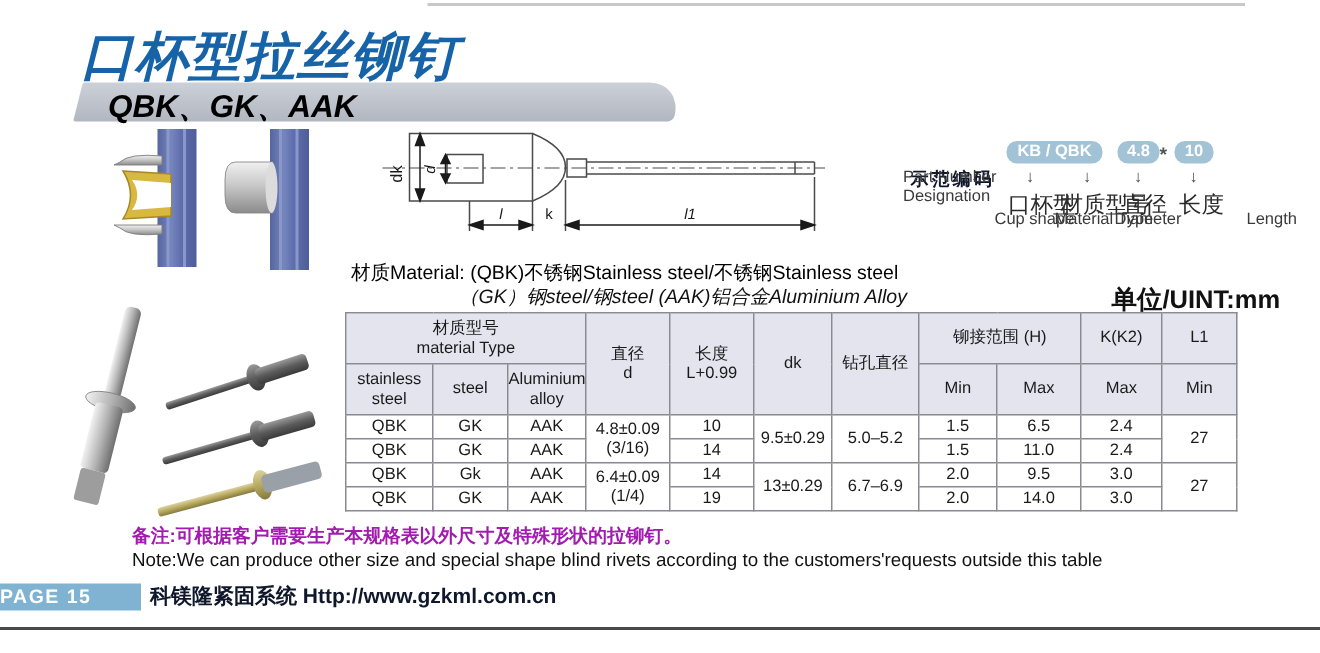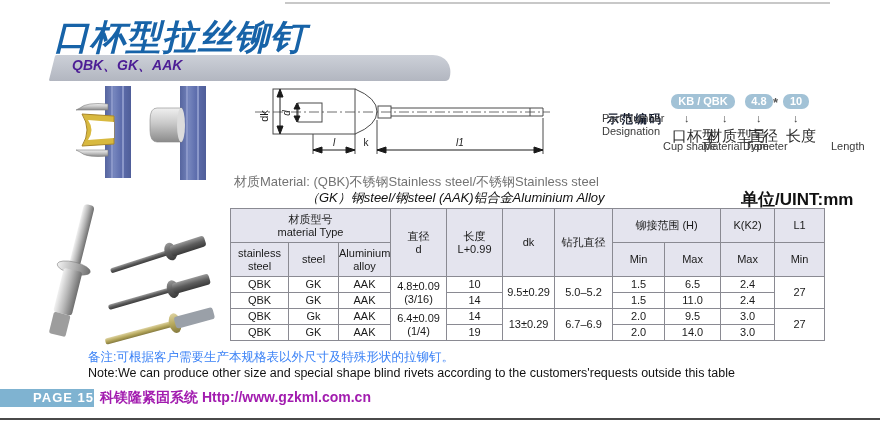--- a/index.html
+++ b/index.html
@@ -5,51 +5,51 @@
   html,body{margin:0;padding:0;background:#fff;}
   body{font-family:"Liberation Sans","DejaVu Sans",sans-serif;color:#1a1a1a;}
   #page{position:relative;width:880px;height:435px;background:#ffffff;overflow:hidden;}
 
   
   .topline{position:absolute;left:285px;top:2px;width:545px;height:2px;background:#c8c8c8;}
 
   
   .title{position:absolute;left:54px;top:14px;font-size:35px;font-weight:bold;font-style:italic;color:#1763a8;letter-spacing:1px;white-space:nowrap;}
   .swoosh{position:absolute;left:52px;top:55px;width:400px;height:26px;background:linear-gradient(180deg,#ccd0d8 0%,#b2b6c0 100%);border-radius:4px 60px 10px 4px;transform:skewX(-14deg);}
-  .subtitle{position:absolute;left:72px;top:57px;font-size:14px;font-weight:bold;font-style:italic;color:#4c1d95;white-space:nowrap;}
+  .subtitle{position:absolute;left:72px;top:57px;font-size:21px;font-weight:bold;font-style:italic;color:#000000;white-space:nowrap;}
 
   
   .pn-label{position:absolute;left:607px;top:111px;font-size:12px;font-weight:bold;color:#0f172a;letter-spacing:2px;}
   .pill{position:absolute;height:15px;background:#a2c2d6;border-radius:7px;color:#ffffff;font-size:11px;font-weight:bold;text-align:center;line-height:15px;}
   .pn-star{position:absolute;left:773px;top:95px;font-size:13px;color:#555;font-weight:bold;}
   .pn-en{position:absolute;left:602px;top:112px;font-size:11px;color:#3a3a3a;line-height:13px;}
   .pn-arrow{position:absolute;top:112px;font-size:11px;color:#444;}
   .pn-cn{position:absolute;top:127px;font-size:15px;color:#2b2b2b;white-space:nowrap;}
   .pn-sub{position:absolute;top:140px;font-size:11px;color:#3a3a3a;white-space:nowrap;}
 
   
-  .mat1{position:absolute;left:234px;top:173px;font-size:13px;color:#737373;white-space:nowrap;}
+  .mat1{position:absolute;left:234px;top:173px;font-size:13px;color:#000000;white-space:nowrap;}
   .mat2{position:absolute;left:306px;top:189px;font-size:13px;color:#111;white-space:nowrap;font-style:italic;}
   .unit{position:absolute;left:741px;top:188px;font-size:17px;font-weight:bold;color:#111;}
 
   
   table.spec{position:absolute;left:230px;top:208px;border-collapse:collapse;table-layout:fixed;width:594px;font-size:11px;}
   table.spec td,table.spec th{border:1px solid #8a8a92;text-align:center;vertical-align:middle;padding:0;font-weight:normal;line-height:1.15;}
   table.spec th{background:#e4e4ee;}
   table.spec .hr1{height:34px;}
   table.spec .hr2{height:34px;}
   table.spec .dr{height:16px;background:#fff;}
 
   
-  .note1{position:absolute;left:88px;top:349px;font-size:12.5px;font-weight:normal;color:#3b82f6;white-space:nowrap;}
+  .note1{position:absolute;left:88px;top:349px;font-size:12.5px;font-weight:bold;color:#a21caf;white-space:nowrap;}
   .note2{position:absolute;left:88px;top:366px;font-size:12.5px;color:#111;white-space:nowrap;}
 
   
-  .pagebar{position:absolute;left:0;top:389px;width:94px;height:18px;background:#7fb3d1;color:#fff;font-size:13px;font-weight:bold;text-align:right;line-height:18px;letter-spacing:1px;}
-  .footer-text{position:absolute;left:100px;top:389px;font-size:14px;font-weight:bold;color:#a21caf;white-space:nowrap;}
+  .pagebar{position:absolute;left:0;top:389px;width:94px;height:18px;background:#7fb3d1;color:#fff;font-size:13px;font-weight:bold;text-align:left;line-height:18px;letter-spacing:1px;}
+  .footer-text{position:absolute;left:100px;top:389px;font-size:14px;font-weight:bold;color:#0f172a;white-space:nowrap;}
   .footline{position:absolute;left:0;top:418px;width:880px;height:2px;background:#4a4a4a;}
 
   svg text{font-family:"Liberation Sans","DejaVu Sans",sans-serif;}
 </style>
 </head>
 <body>
 
 <div id="page">
 
   <div class="topline"></div>

